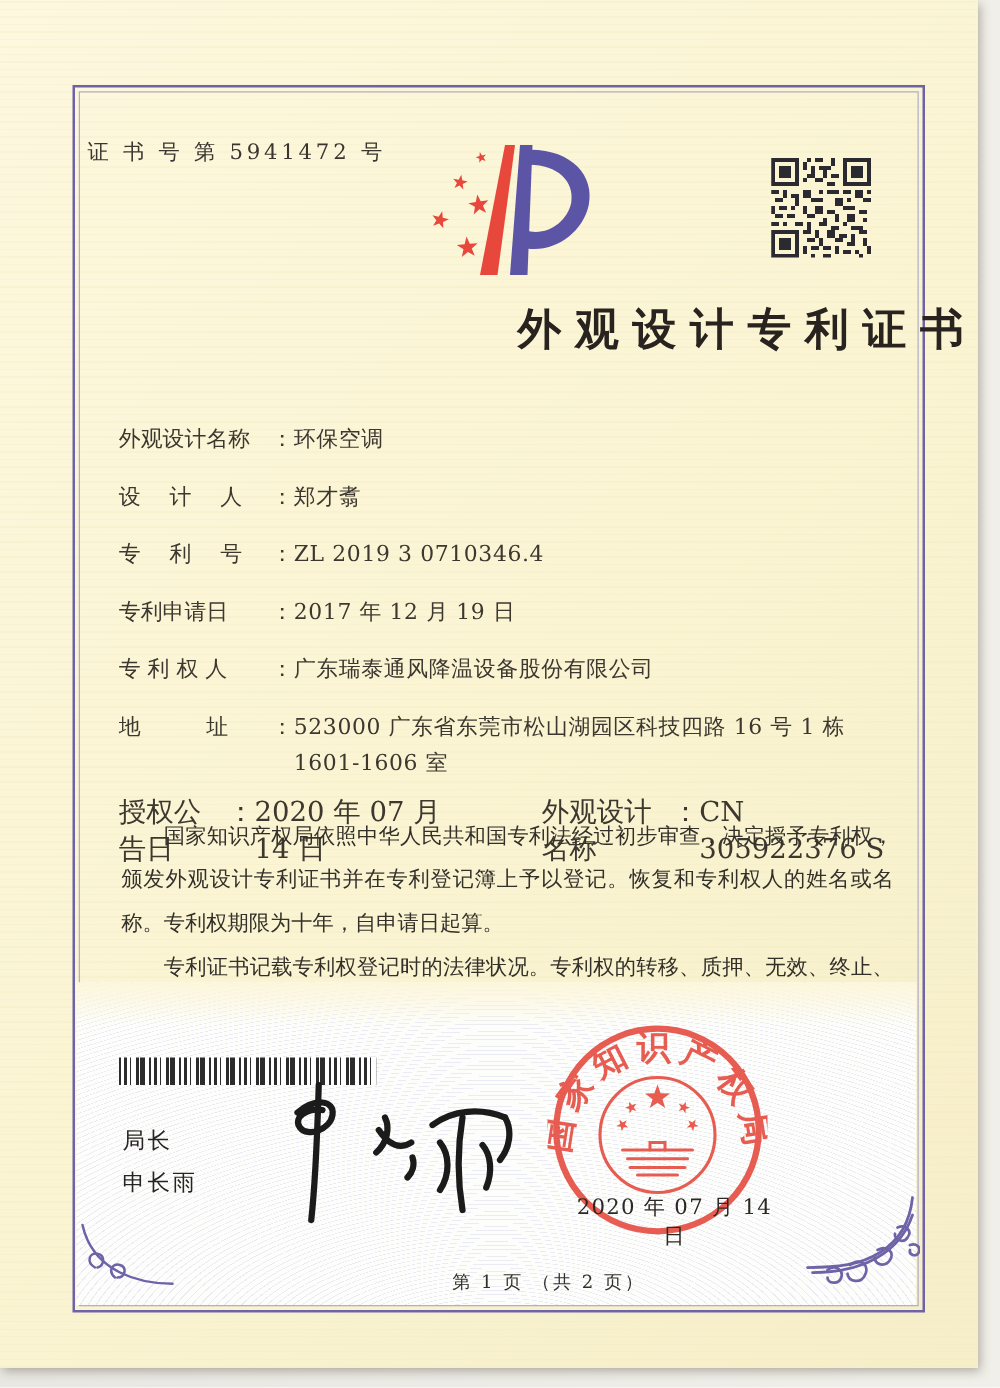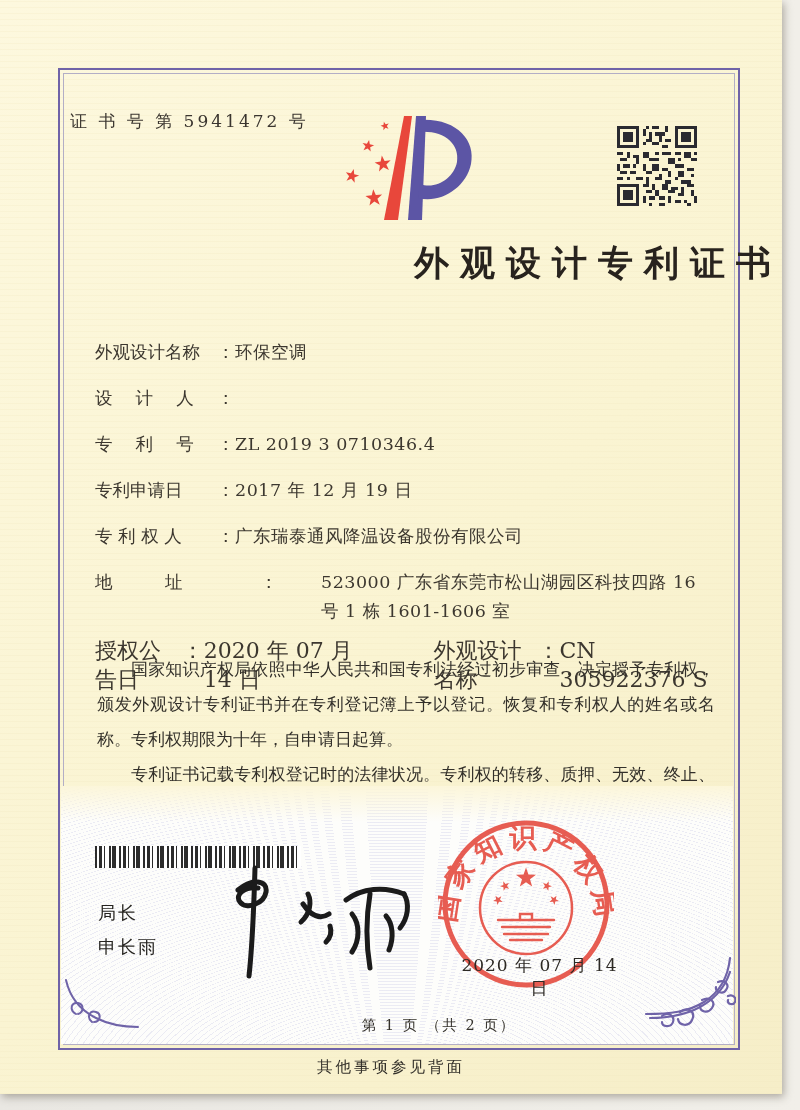--- a/index.html
+++ b/index.html
@@ -199,37 +199,38 @@
 
   <div class="fields">
     <div class="frow">
       <span class="flabel">外观设计名称</span>
         <span class="fcolon">：</span>
         <span class="fvalue">环保空调</span>
     </div>
     <div class="frow">
       <span class="flabel">设　 计 　人</span>
         <span class="fcolon">：</span>
+        <span class="fvalue">郑才翥</span>
     </div>
     <div class="frow">
       <span class="flabel">专　 利 　号</span>
         <span class="fcolon">：</span>
         <span class="fvalue">ZL 2019 3 0710346.4</span>
     </div>
     <div class="frow">
       <span class="flabel">专利申请日</span>
         <span class="fcolon">：</span>
         <span class="fvalue">2017 年 12 月 19 日</span>
     </div>
     <div class="frow">
       <span class="flabel">专 利 权 人</span>
         <span class="fcolon">：</span>
         <span class="fvalue">广东瑞泰通风降温设备股份有限公司</span>
     </div>
-    <div class="frow" style="margin-bottom:10px;gap:43px;">
+    <div class="frow" style="margin-bottom:10px;">
       <span class="flabel">地　　　址</span>
         <span class="fcolon">：</span>
         <span class="fvalue" style="max-width:448px;">523000 广东省东莞市松山湖园区科技四路 16 号 1 栋 1601-1606 室</span>
     </div>
     <div class="grantrow">
       <span>授权公告日</span>
         <span>：</span>
         <span>2020 年 07 月 14 日</span>
       <span class="pair2">外观设计名称</span>
         <span>：</span>
@@ -315,15 +316,14 @@
           <path d="M72,124 h32"></path>
           <path d="M82,104 v-6 h12 v6"></path>
         </g>
       </g>
     </svg>
   </div>
 
   <div class="sealdate">2020 年 07 月 14 日</div>
 
   <div class="pageno">第 1 页 （共 2 页）</div>
-  <div class="backnote">其他事项参见背面</div>
 
 </div>
 
 </body></html>

